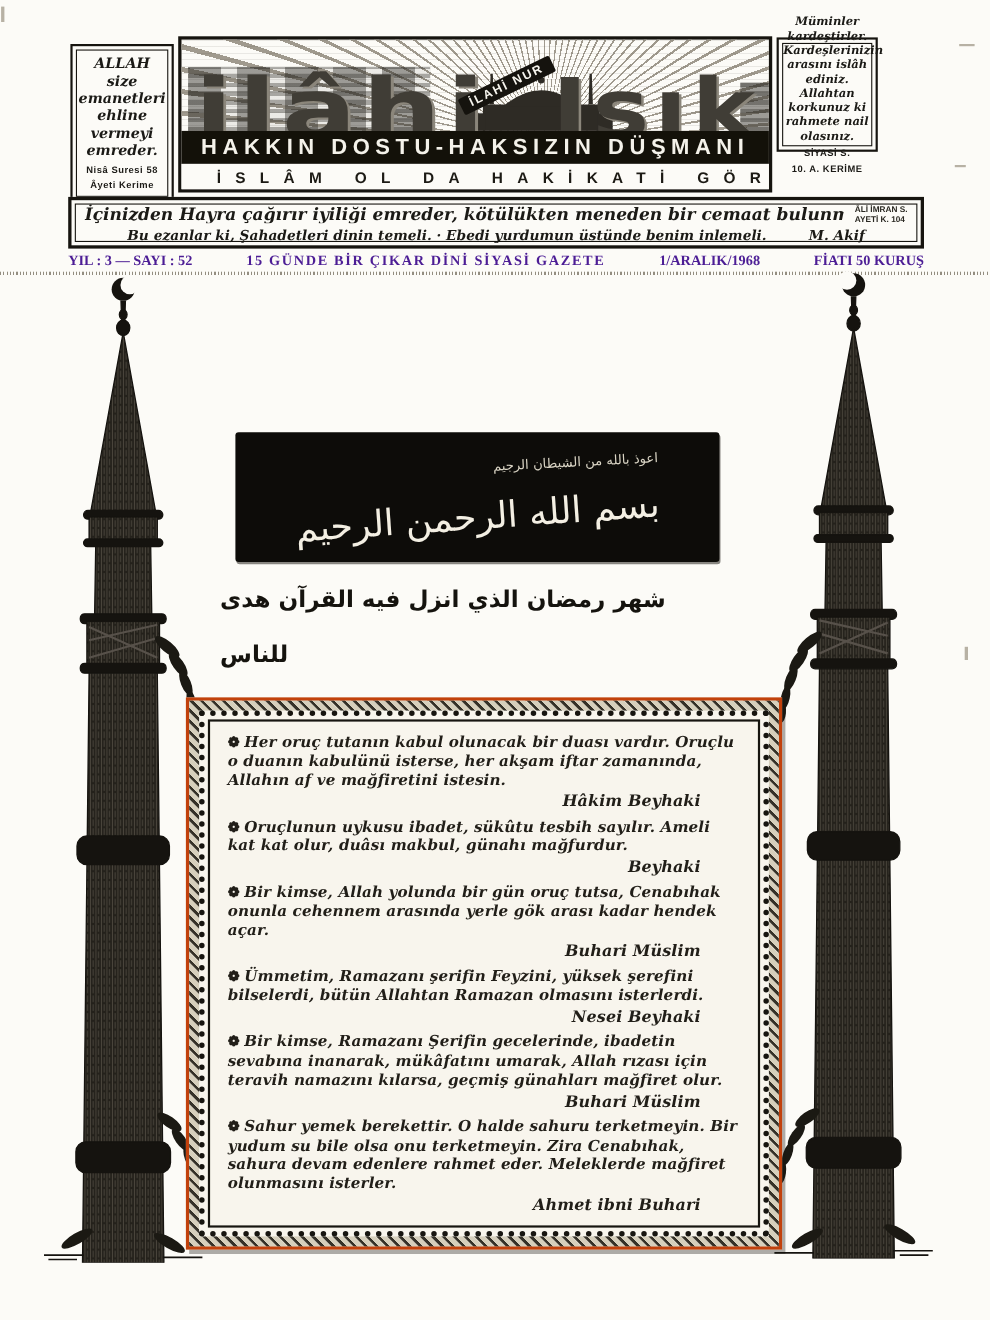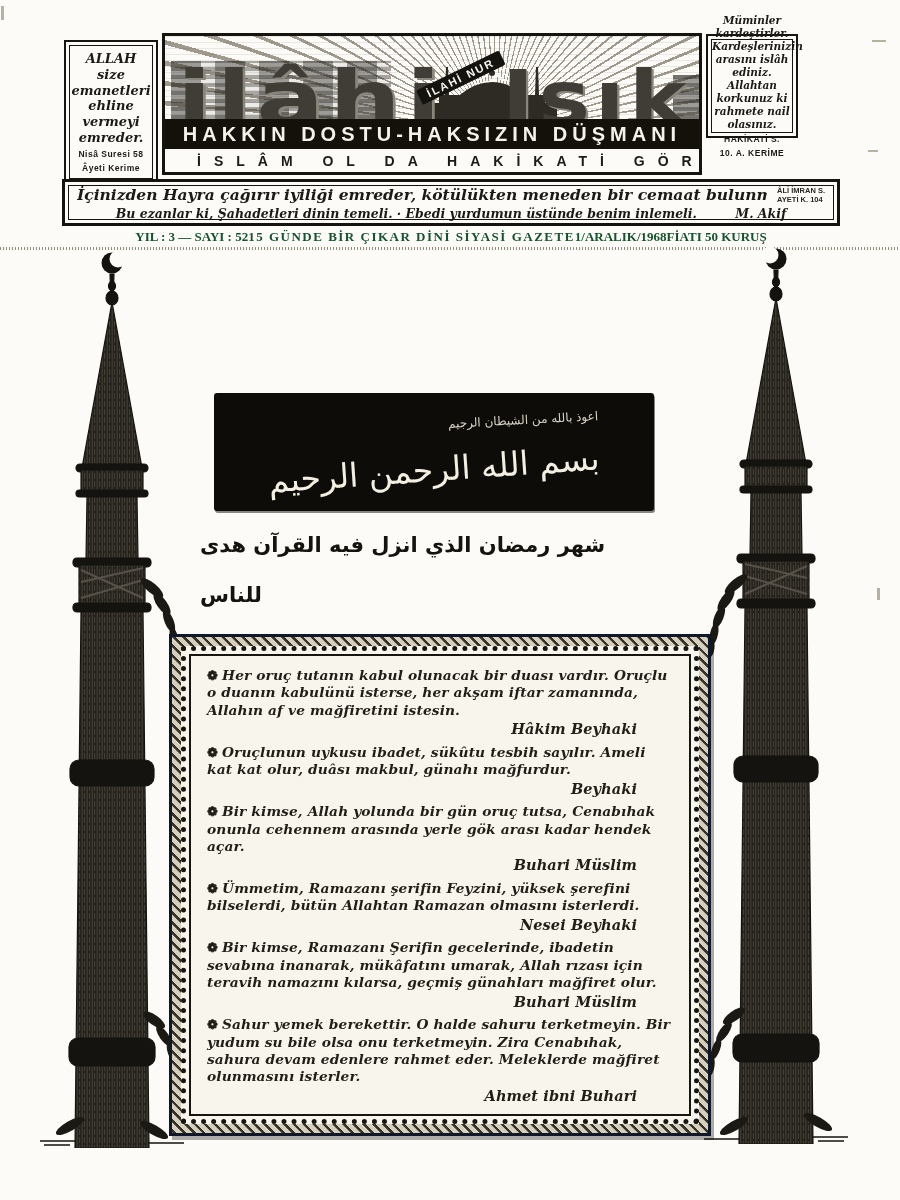--- a/index.html
+++ b/index.html
@@ -70,22 +70,22 @@
     left:62px; top:179px; width:778px; height:47px; box-sizing:border-box;
     border:3px solid #16140f; outline:1px solid #16140f; outline-offset:-7px;
     padding:4px 12px 2px; background:#fcfbf7;
   }
   .banner-row1 { display:flex; gap:10px; align-items:flex-start; }
   .banner-line1 { flex:1; font-family:"DejaVu Serif", serif; font-style:italic; font-weight:bold; font-size:15.5px; line-height:1.1; white-space:nowrap; overflow:hidden; }
   .banner-src { font-family:"Liberation Sans", sans-serif; font-weight:bold; font-size:7.5px; line-height:1.25; white-space:nowrap; color:#2a2822; }
   .banner-row2 { text-align:center; font-family:"DejaVu Serif", serif; font-style:italic; font-weight:bold; font-size:12.5px; margin-top:1px; }
   .banner-author { margin-left:34px; }
   .issue-bar {
-    left:62px; top:229px; width:778px; display:flex; justify-content:center;
-    font-family:"Liberation Serif", serif; font-weight:bold; font-size:13px; color:#14532d;
+    left:62px; top:229px; width:778px; display:flex; justify-content:space-between;
+    font-family:"Liberation Serif", serif; font-weight:bold; font-size:13px; color:#4c1d95;
   }
   .issue-center { letter-spacing:1.5px; }
   .stipple { left:0; top:247px; width:900px; height:3px;
     background:repeating-linear-gradient(90deg, #938d80 0 1px, transparent 1px 3px); }
 
   
   .besmele {
     left:214px; top:393px; width:440px; height:118px; background:#0d0c09;
     border-radius:3px; box-shadow:1px 2px 0 rgba(20,18,12,.5); z-index:2;
   }
@@ -100,21 +100,21 @@
   }
   .quran-verse {
     left:200px; top:520px; width:470px; text-align:left; direction:rtl;
     font-family:"DejaVu Sans", sans-serif; font-weight:bold; font-size:21px;
     color:#15130e; line-height:2.4; z-index:2;
   }
 
   
   .quote-frame {
     left:169px; top:634px; width:542px; height:502px; box-sizing:border-box;
-    border:3px solid #0f172a; background:#efe9da; z-index:3;
+    border:3px solid #c2410c; background:#efe9da; z-index:3;
     box-shadow:3px 4px 0 rgba(25,22,16,.35);
   }
   .frame-hatch { height:100%; box-sizing:border-box; padding:9px;
     background:repeating-linear-gradient(45deg, #35312808 0, #353128 1px 3px, #d6cfbc 3px 7px); }
   .frame-bead { height:100%; box-sizing:border-box; border:5px dotted #171510; background:#f8f5ed; padding:3px; }
   .frame-line { height:100%; box-sizing:border-box; border:2px solid #171510;
     padding:11px 16px 9px; display:flex; flex-direction:column; justify-content:space-between; }
   .quote { font-family:"DejaVu Serif", serif; font-style:italic; font-weight:bold;
     font-size:13.8px; line-height:1.26; color:#211e18; letter-spacing:.1px; }
   .quote-src { text-align:right; padding-right:36px; font-size:14.5px; margin-top:1px; }
@@ -158,21 +158,21 @@
       <span class="title-word tw1">ilâhi</span>
       <span class="title-word tw2">Işık</span>
       <span class="ribbon">İLAHİ NUR</span>
     </div>
     <div class="slogan-band">HAKKIN DOSTU-HAKSIZIN DÜŞMANI</div>
     <div class="slogan-strip">İSLÂM OL DA HAKİKATİ GÖR</div>
   </div>
 
   <div class="abs verse-box verse-box-right">
     <div>Müminler kardeştirler. Kardeşlerinizin arasını islâh ediniz. Allahtan korkunuz ki rahmete nail olasınız.</div>
-    <div class="verse-src">HAKİKATİ S.</div>
+    <div class="verse-src">SİYASİ S.</div>
     <div class="verse-src">10. A. KERİME</div>
   </div>
 
   <div class="abs banner">
     <div class="banner-row1">
       <div class="banner-line1">İçinizden Hayra çağırır iyiliği emreder, kötülükten meneden bir cemaat bulunmalı; işte felâh bulanlar onlardır.</div>
       <div class="banner-src">
         <div>ÂLİ İMRAN S.</div>
         <div>AYETİ K. 104</div>
       </div>

